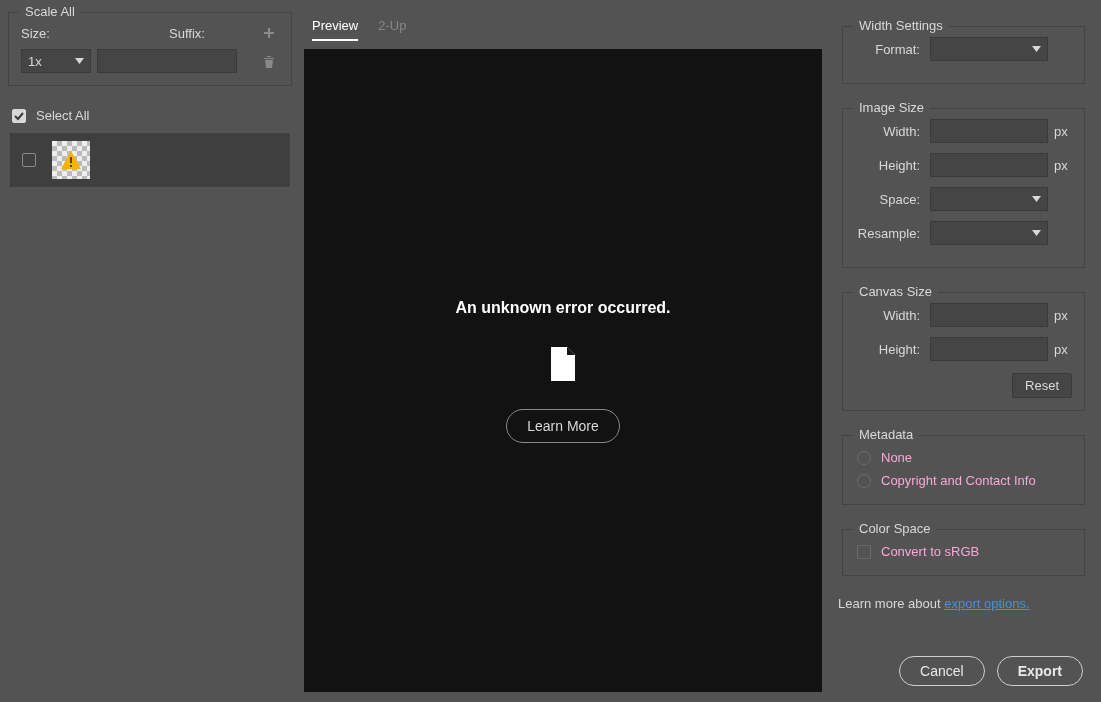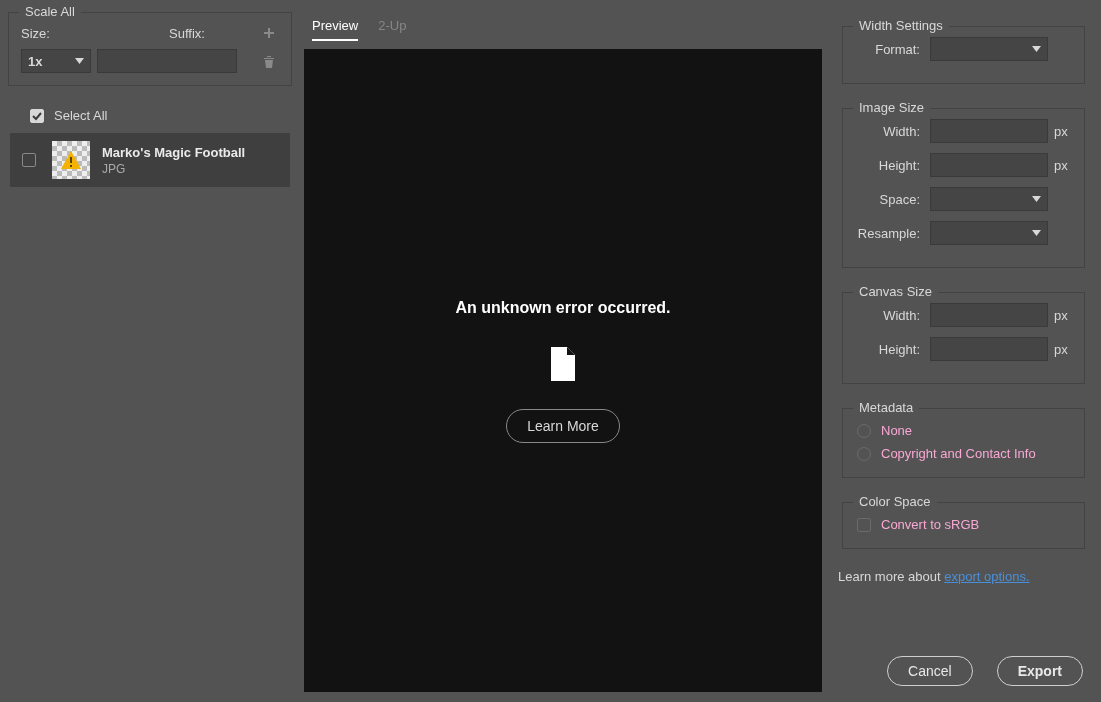--- a/index.html
+++ b/index.html
@@ -65,21 +65,20 @@
 }
 .dropdown {
   background: #454545;
   border: 1px solid #3a3a3a;
   height: 24px;
   display: flex;
   align-items: center;
   padding: 4px 6px;
   color: #d8d8d8;
   position: relative;
-  font-weight: bold;
 }
 .dropdown.size-dd { width: 70px; }
 .dropdown-caret {
   position: absolute;
   right: 6px;
   top: 50%;
   transform: translateY(-50%);
 }
 .text-input {
   background: #454545;
@@ -96,21 +95,21 @@
   align-items: center;
   justify-content: center;
   margin-left: 8px;
   color: #8a8a8a;
   cursor: pointer;
 }
 
 .select-all-row {
   display: flex;
   align-items: center;
-  padding: 10px 30px;
+  padding: 10px 12px;
 }
 .checkbox {
   width: 14px;
   height: 14px;
   border: 1px solid #888;
   border-radius: 2px;
   margin-right: 10px;
   display: flex;
   align-items: center;
   justify-content: center;
@@ -230,21 +229,21 @@
   padding: 8px 4px;
   font-size: 13px;
 }
 .learn-link { color: #4a90d9; text-decoration: underline; cursor: pointer; }
 
 .footer-buttons {
   position: absolute;
   bottom: 16px;
   right: 18px;
   display: flex;
-  gap: 24px;
+  gap: 12px;
 }
 .pill-btn {
   border: 1px solid #cfcfcf;
   border-radius: 20px;
   padding: 6px 20px;
   color: #e8e8e8;
   cursor: pointer;
   font-size: 14px;
 }
 .pill-btn.primary { font-weight: 600; }
@@ -301,24 +300,20 @@
       <div class="checkbox">
         
       </div>
       <div class="asset-thumb">
         <svg width="22" height="20" viewBox="0 0 22 20">
           <path d="M11 1 L21 19 H1 Z" fill="#f5b301"></path>
           <rect x="10" y="7" width="2" height="6" fill="#5a4300"></rect>
           <rect x="10" y="15" width="2" height="2" fill="#5a4300"></rect>
         </svg>
       </div>
-      <div>
-        <div class="asset-title">Marko's Magic Football</div>
-        <div class="asset-sub">JPG</div>
-      </div>
     </div>
   </div>
 
   <div class="center-panel">
     <div class="tabs">
       <div class="tab active">Preview</div>
       <div class="tab">2-Up</div>
     </div>
     <div class="preview-area">
       <div class="error-msg">An unknown error occurred.</div>
@@ -389,20 +384,23 @@
       <div class="field-row">
         <div class="field-label">Width:</div>
         <input class="text-input field-input" style="">
         <div class="field-unit">px</div>
       </div>
       <div class="field-row">
         <div class="field-label">Height:</div>
         <input class="text-input field-input" style="">
         <div class="field-unit">px</div>
       </div>
+      <div class="reset-row">
+        <div class="reset-btn">Reset</div>
+      </div>
     </div>
 
     <div class="panel">
       <div class="panel-title">Metadata</div>
       <div class="radio-row">
         <div class="radio"></div>
         <span>None</span>
       </div>
       <div class="radio-row">
         <div class="radio"></div>

